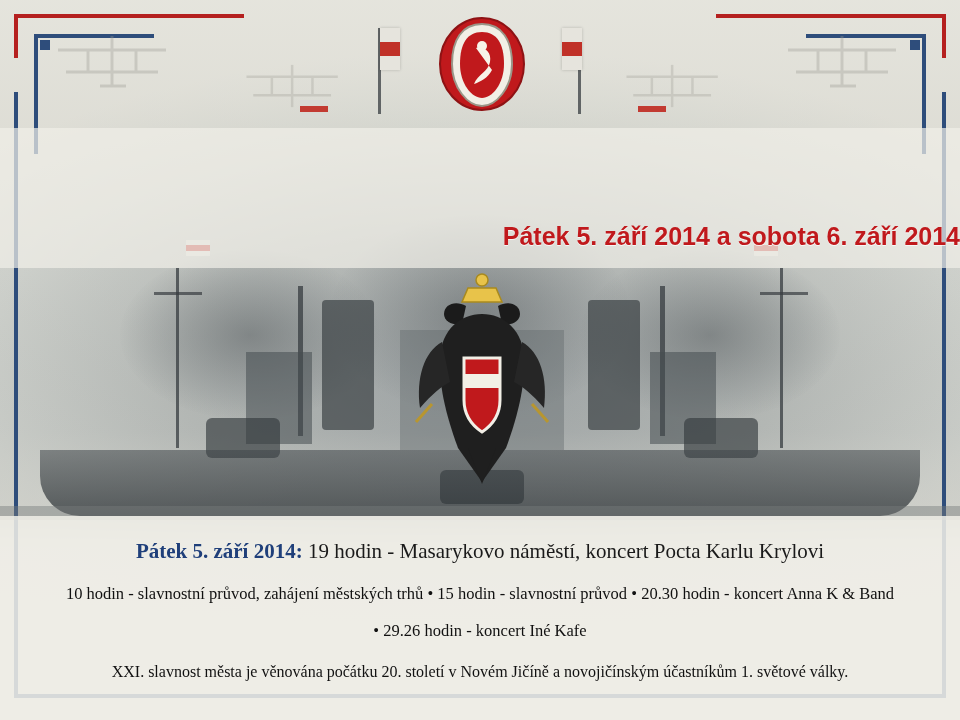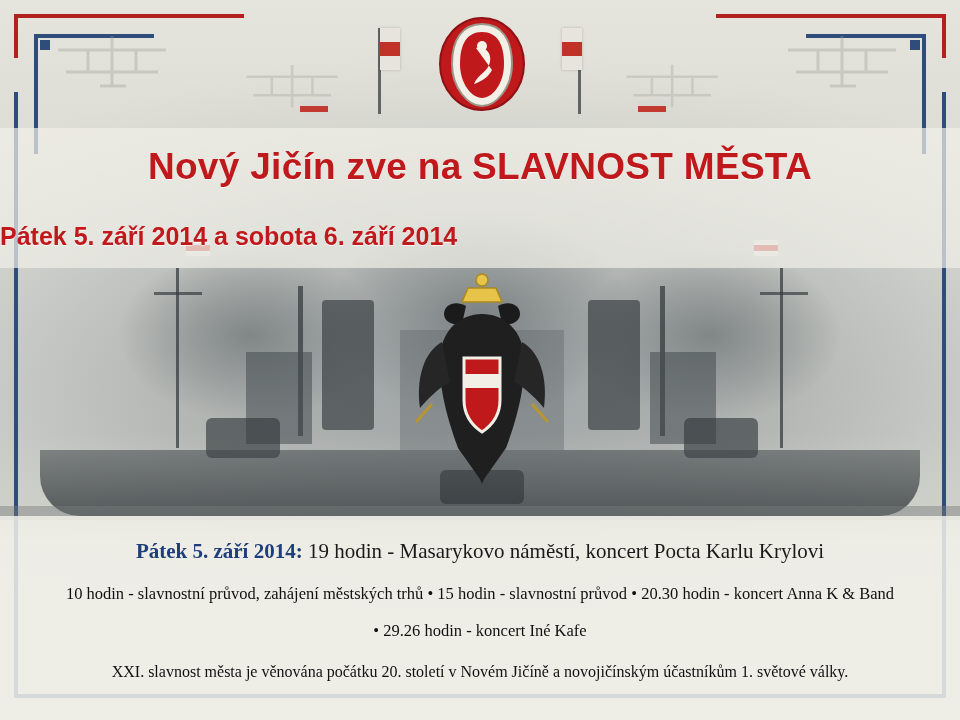--- a/index.html
+++ b/index.html
@@ -54,21 +54,21 @@
     position:absolute;left:0;width:960px;
     background:rgba(240,239,232,0.72);
   }
   .title{
     position:absolute;left:0;top:146px;width:960px;text-align:center;
     font-family:"Liberation Sans", sans-serif;
     font-weight:bold;font-size:37px;color:#c0191c;letter-spacing:0.3px;
     text-shadow:0 1px 0 rgba(255,255,255,.75);
   }
   .subtitle{
-    position:absolute;left:0;top:222px;width:960px;text-align:left;
+    position:absolute;left:0;top:222px;width:960px;text-align:right;
     font-family:"Liberation Sans", sans-serif;
     font-weight:bold;font-size:25px;color:#c0191c;
     text-shadow:0 1px 0 rgba(255,255,255,.7);
   }
   .lower{
     position:absolute;left:0;top:520px;width:960px;text-align:center;color:#1a1a1a;
   }
   .line{margin:16px;padding:0;}
   .l1{font-size:21px;line-height:30px;}
   .l2{font-size:21px;line-height:30px;}
@@ -192,21 +192,20 @@
 
     <path d="M56 86 h36 v42 c0 18 -12 28 -18 32 c-6 -4 -18 -14 -18 -32 z" fill="#c0191c" stroke="#f2efe6" stroke-width="3"></path>
     <rect x="56" y="102" width="36" height="14" fill="#f2efe6"></rect>
 
     <path d="M60 176 l14 36 l14 -36 z" fill="#1f1f1f"></path>
 
     <path d="M24 132 l-16 18 M124 132 l16 18" stroke="#b8962f" stroke-width="3"></path>
   </svg>
 
   <div class="band" style="top:128px;height:140px;"></div>
-  <div class="title">Nový Jičín zve na SLAVNOST MĚSTA</div>
   <div class="subtitle">Pátek 5. září 2014  a sobota 6. září 2014</div>
 
   <div class="band" style="top:516px;height:204px;background:rgba(238,237,230,0.88);"></div>
 
   <div class="lower">
     <p class="line l1">
       <span class="strong-blue">Pátek 5. září 2014:</span><span> 19 hodin - Masarykovo náměstí, koncert Pocta Karlu Krylovi</span>
     </p>
     <p class="progline">10 hodin - slavnostní průvod, zahájení městských trhů • 15 hodin - slavnostní průvod • 20.30 hodin - koncert Anna K &amp; Band</p>
     <p class="progline">• 29.26 hodin - koncert Iné Kafe</p>

